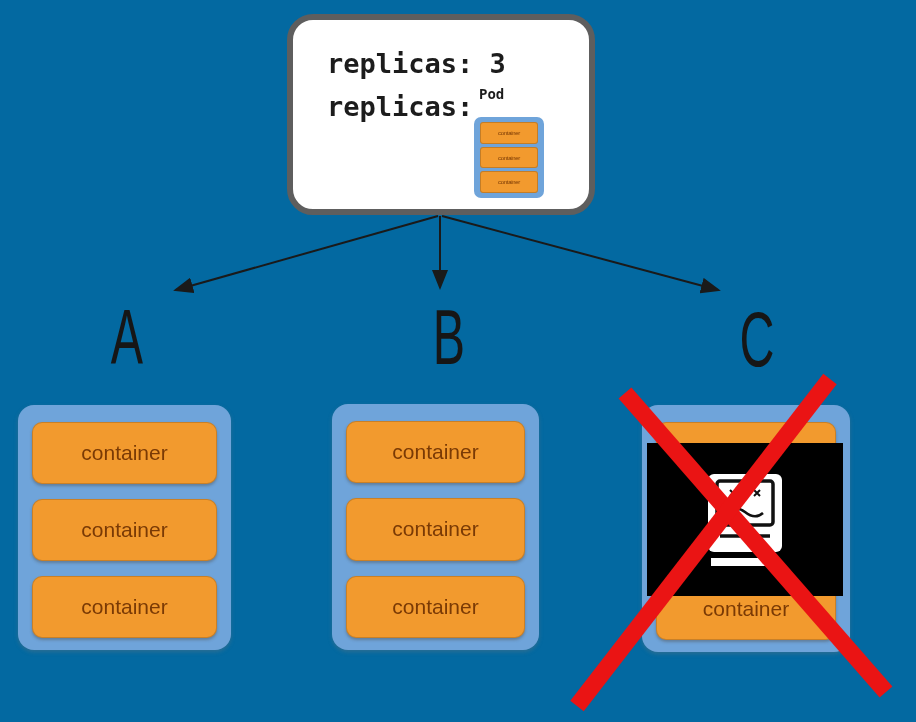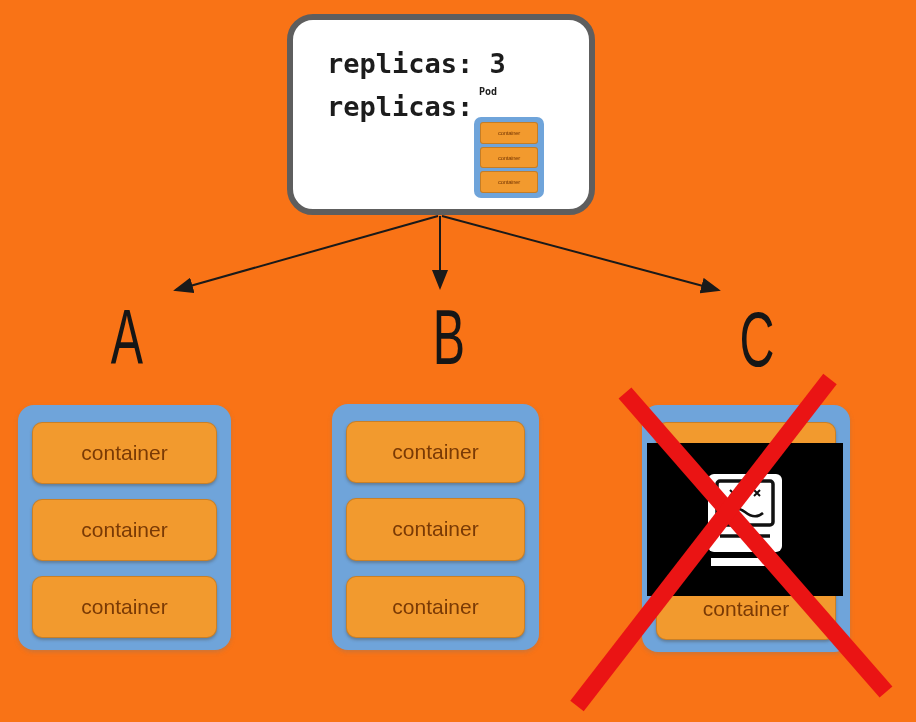--- a/index.html
+++ b/index.html
@@ -1,32 +1,32 @@
 <!DOCTYPE html>
 <html><head>
 <meta charset="utf-8">
 <style>
   html,body{margin:0;padding:0;background:#ffffff;}
   .canvas{
-    position:relative;width:916px;height:722px;background:#f97316;overflow:hidden;
+    position:relative;width:916px;height:722px;background:#0369a1;overflow:hidden;
     font-family:"Liberation Sans",sans-serif;
   }
   
   .spec-box{
     position:absolute;left:287px;top:14px;width:308px;height:201px;
     box-sizing:border-box;border:6px solid #5E5E5E;border-radius:26px;background:#fff;
   }
   .spec-text{
     position:absolute;left:34px;top:22px;
     font-family:"DejaVu Sans Mono",monospace;font-weight:700;font-size:27px;
     line-height:43px;color:#1c1c1c;white-space:pre;
   }
   .pod-label{
     position:absolute;left:186px;top:66px;
-    font-family:"DejaVu Sans Mono",monospace;font-weight:700;font-size:10px;color:#1c1c1c;
+    font-family:"DejaVu Sans Mono",monospace;font-weight:700;font-size:14px;color:#1c1c1c;
   }
   .mini-pod{
     position:absolute;left:181px;top:97px;width:70px;height:81px;box-sizing:border-box;
     background:#6FA4DA;border-radius:7px;padding:5px 6px;
     display:flex;flex-direction:column;gap:3px;
   }
   .mini-container{
     flex:1;background:#F29A2E;border-radius:3px;border:1px solid rgba(150,95,30,.5);
     font-size:6px;letter-spacing:-.3px;color:#7A3A05;
     display:flex;align-items:center;justify-content:center;overflow:hidden;

